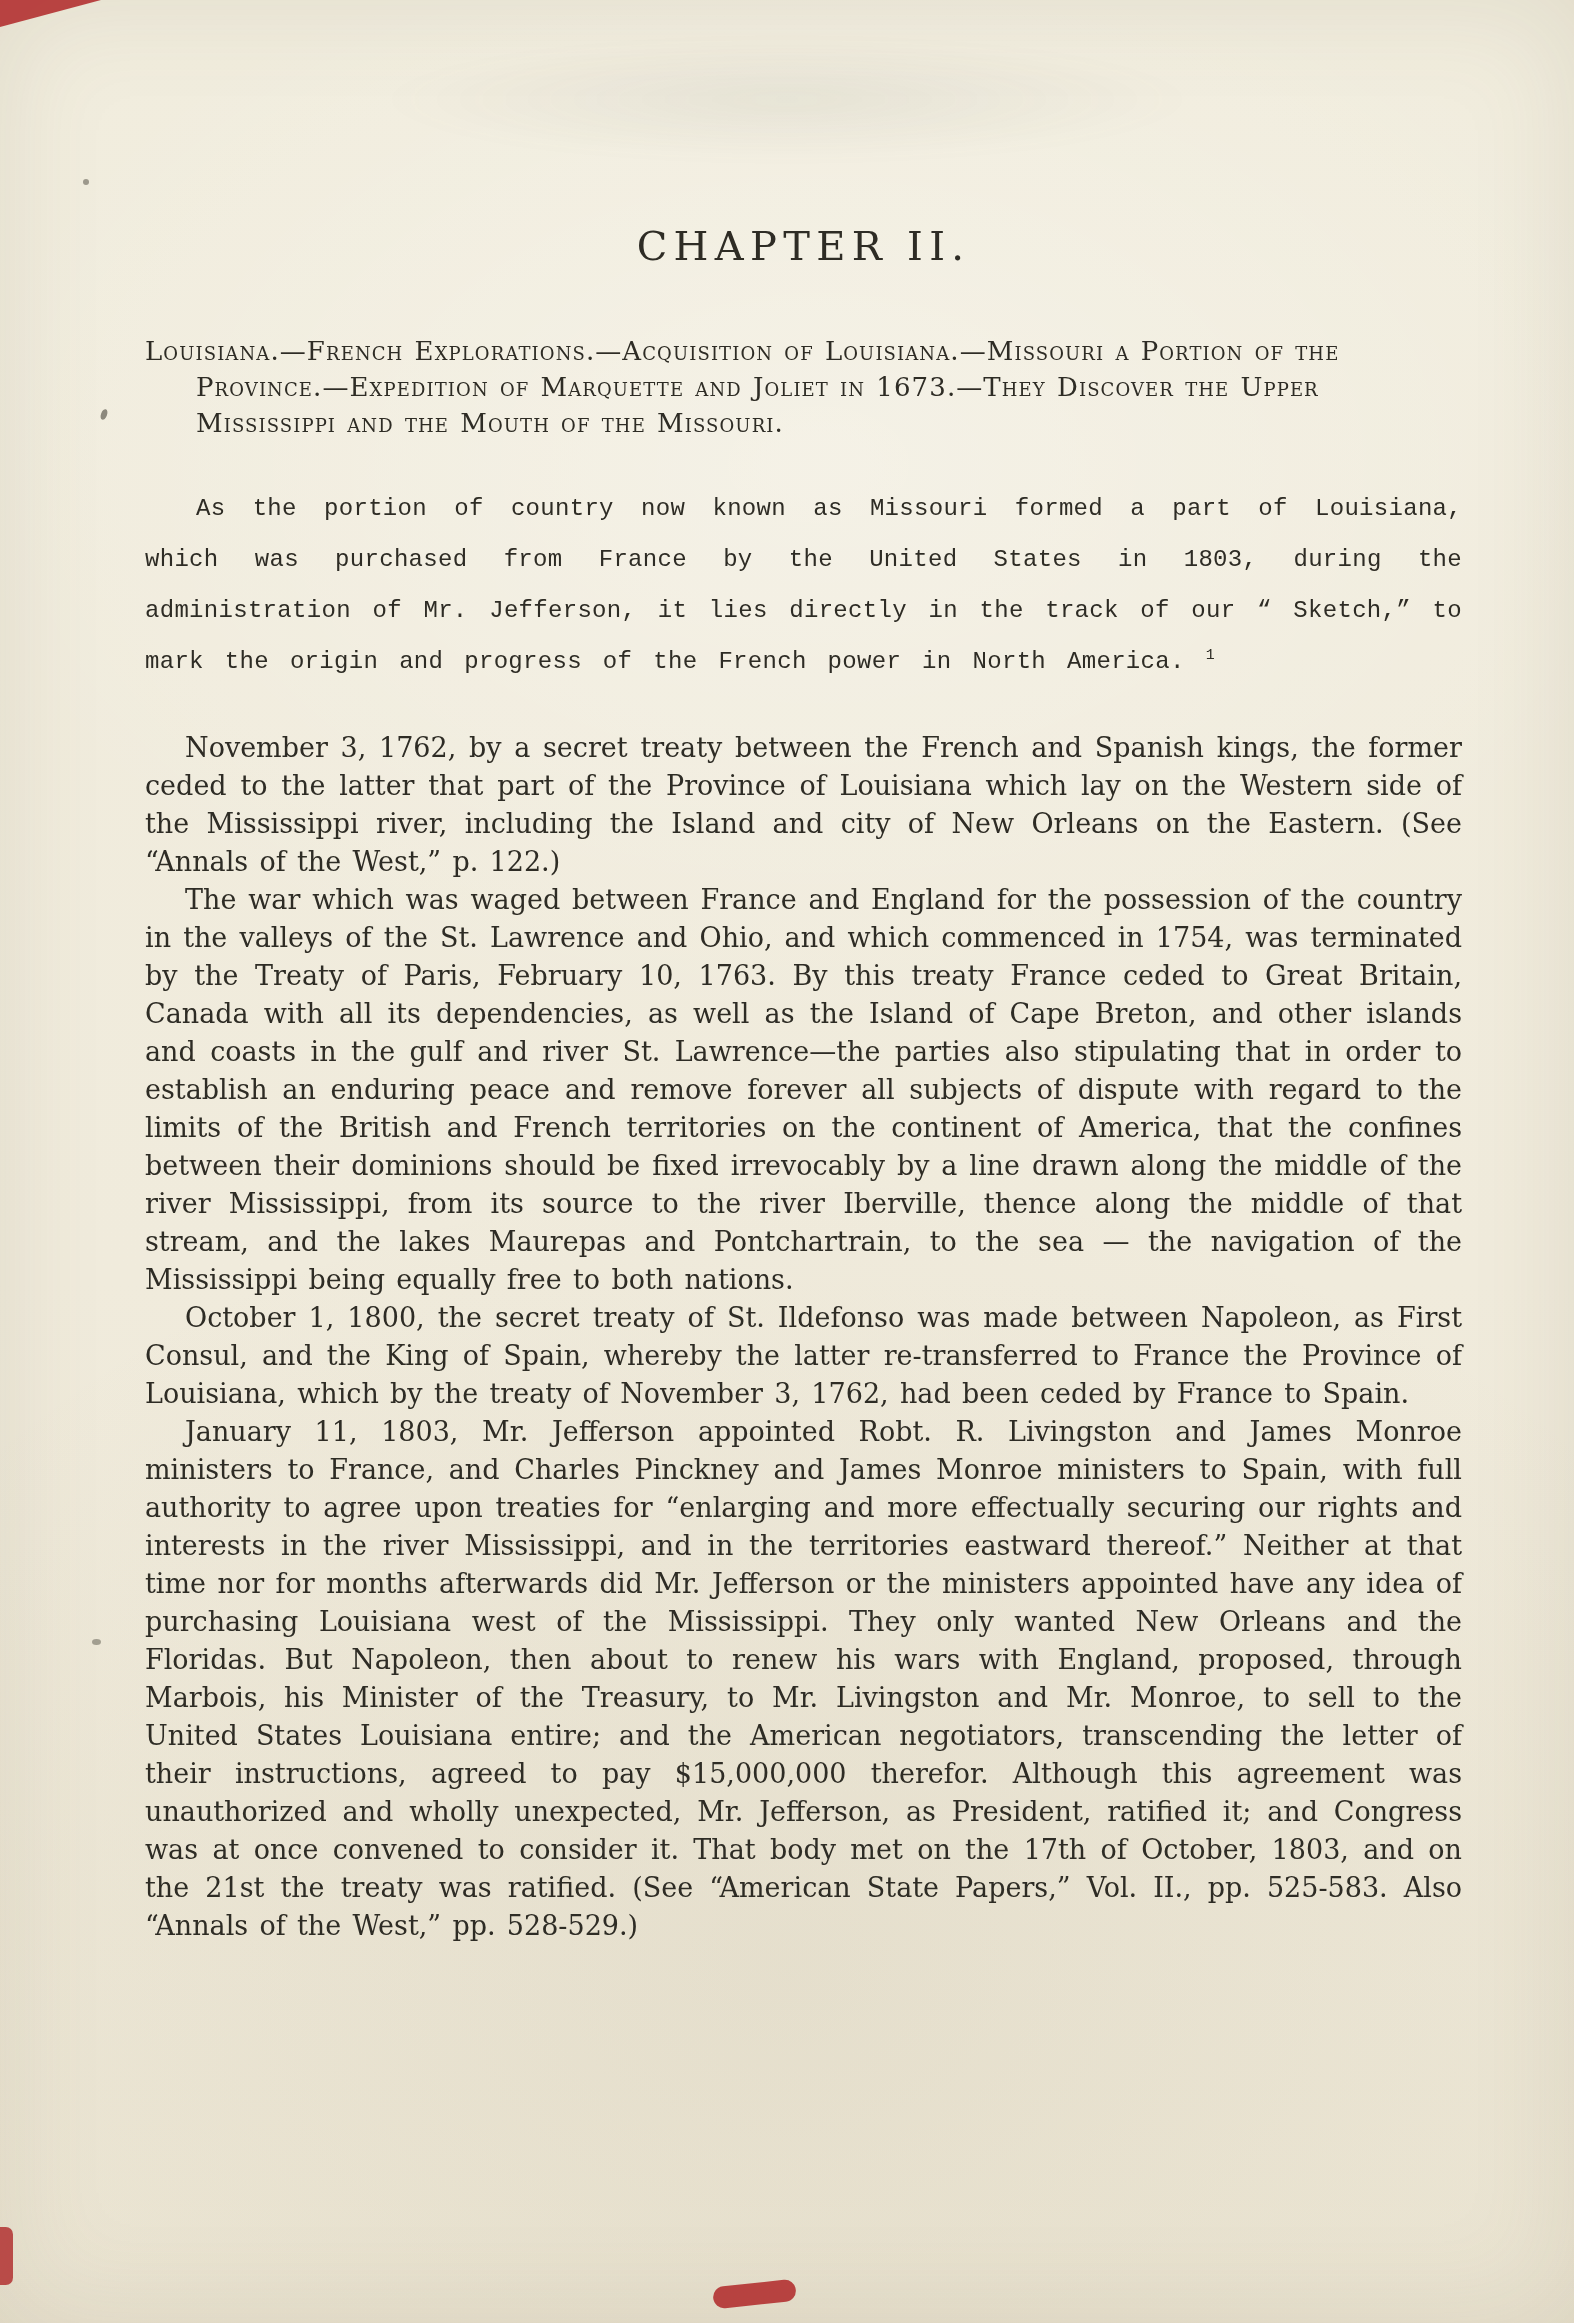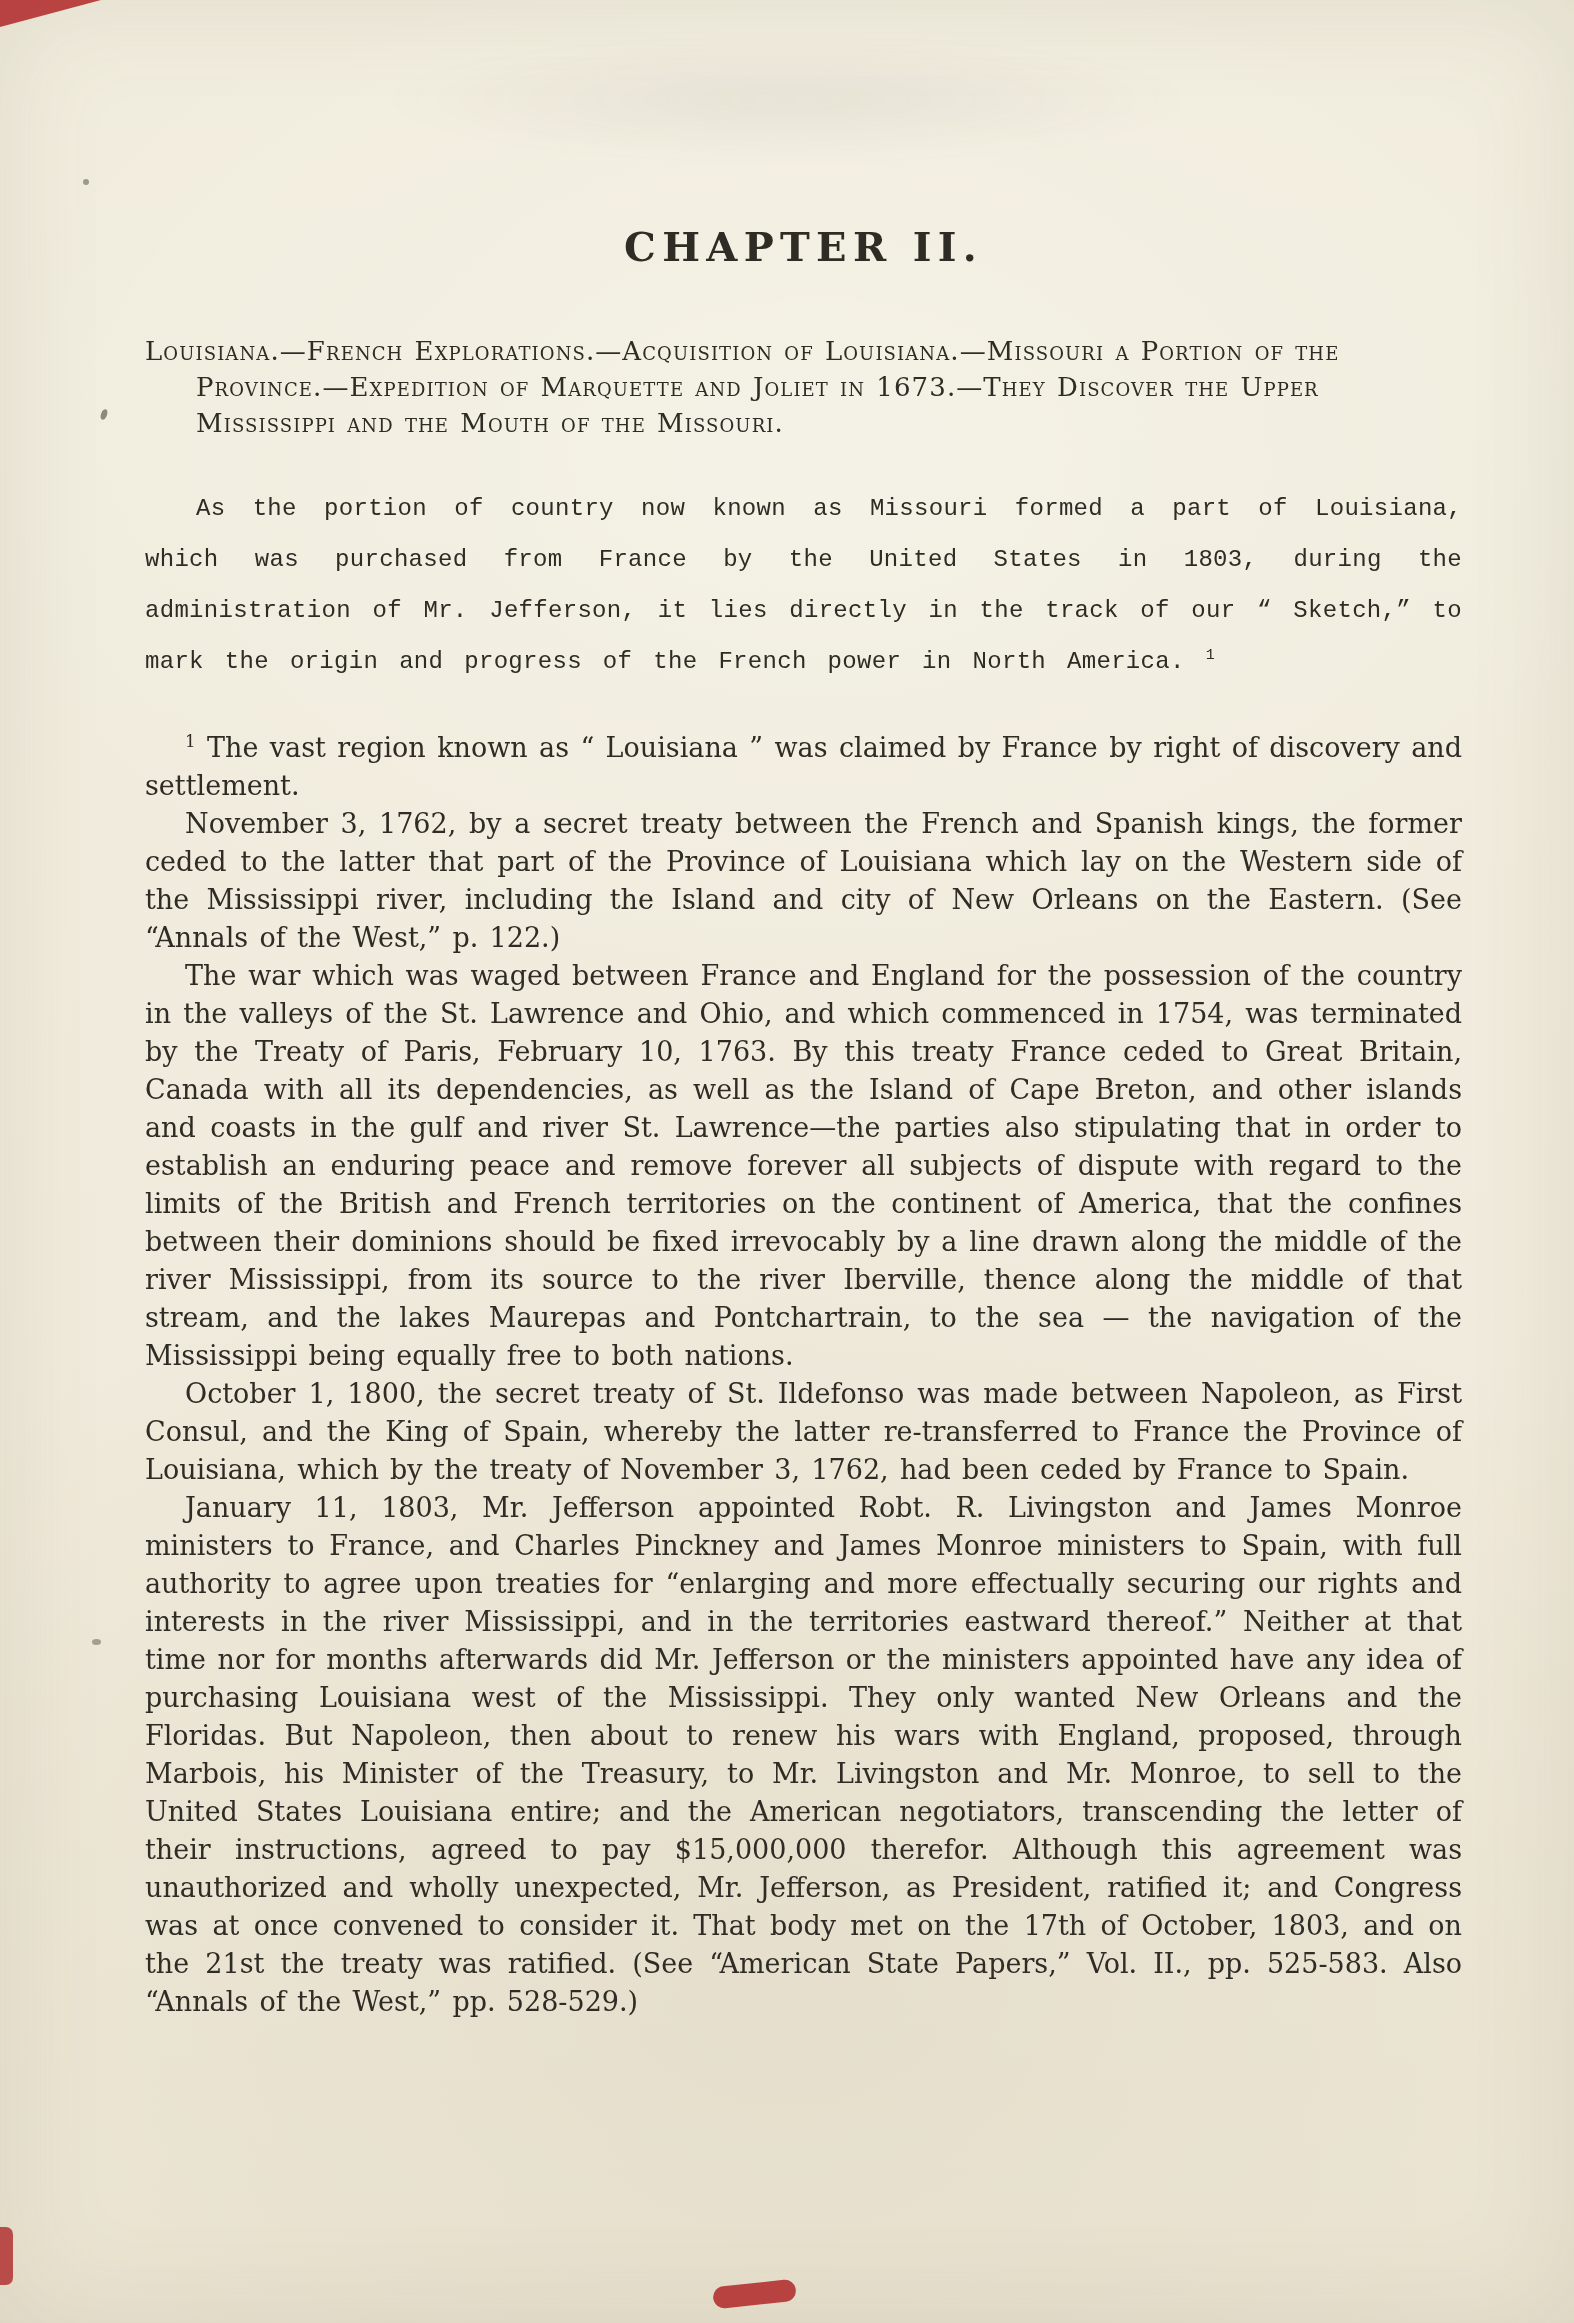--- a/index.html
+++ b/index.html
@@ -20,21 +20,21 @@
     box-shadow: inset 0 0 109px rgba(105,92,60,.12);
   }
   .bleed {
     position: absolute; left: 380px; top: 36px; width: 814px; height: 127px;
     background: radial-gradient(closest-side, rgba(90,85,70,.07), rgba(0,0,0,0));
     filter: blur(5.4px);
   }
   .content { position: absolute; left: 145px; top: 223px; width: 1317px; }
   .title {
     margin: 0; text-align: center;
-    font-size: 40px; font-weight: 700; letter-spacing: 6.3px; line-height: 47px;
+    font-size: 40px; font-weight: 400; letter-spacing: 6.3px; line-height: 47px;
   }
   .summary {
     margin: 63px 0 16px 0;
     font-variant: small-caps;
     font-size: 26px; line-height: 36px;
     letter-spacing: 1.1px; word-spacing: 1.8px;
     padding-left: 51px; text-indent: -51px;
   }
   .body-par {
     margin: 42px 0 0 0;
@@ -79,21 +79,20 @@
 
   <div class="content">
 
     <h1 class="title">CHAPTER II.</h1>
 
     <p class="summary">Louisiana.—French Explorations.—Acquisition of Louisiana.—Missouri a Portion of the Province.—Expedition of Marquette and Joliet in 1673.—They Discover the Upper Mississippi and the Mouth of the Missouri.</p>
 
     <p class="body-par"><span>As the portion of country now known as Missouri formed a part of Louisiana, which was purchased from France by the United States in 1803, during the administration of Mr. Jefferson, it lies directly in the track of our “ Sketch,” to mark the origin and progress of the French power in North America. </span><sup>1</sup></p>
 
     <div class="footnote">
-      <p class="fn-par"><sup>1</sup><span> The vast region known as “ Louisiana ” was claimed by France by right of discovery and settlement.</span></p>
       <p class="fn-par"><span>November 3, 1762, by a secret treaty between the French and Spanish kings, the former ceded to the latter that part of the Province of Louisiana which lay on the </span><span class="it">Western</span><span> side of the Mississippi river, including the Island and city of New Orleans on the </span><span class="it">Eastern</span><span>. (See “Annals of the West,” p. 122.)</span></p>
       <p class="fn-par"><span>The war which was waged between France and England for the possession of the country in the valleys of the St. Lawrence and Ohio, and which commenced in 1754, was terminated by the Treaty of Paris, February 10, 1763. By this treaty France ceded to Great Britain, Canada with all its dependencies, as well as the Island of Cape Breton, and other islands and coasts in the gulf and river St. Lawrence—the parties also stipulating that in order to establish an enduring peace and remove forever all subjects of dispute with regard to the limits of the British and French territories on the continent of America, that the confines between their dominions should be fixed irrevocably by a line drawn along the middle of the river Mississippi, from its source to the river Iberville, thence along the middle of that stream, and the lakes Maurepas and Pontchartrain, to the sea — the navigation of the Mississippi being equally free to both nations.</span></p>
       <p class="fn-par"><span>October 1, 1800, the secret treaty of St. Ildefonso was made between Napoleon, as First Consul, and the King of Spain, whereby the latter re-transferred to France the Province of Louisiana, which by the treaty of November 3, 1762, had been ceded by France to Spain.</span></p>
       <p class="fn-par"><span>January 11, 1803, Mr. Jefferson appointed Robt. R. Livingston and James Monroe ministers to France, and Charles Pinckney and James Monroe ministers to Spain, with full authority to agree upon treaties for “enlarging and more effectually securing our rights and interests in the river Mississippi, and in the territories eastward thereof.” Neither at that time nor for months afterwards did Mr. Jefferson or the ministers appointed have any idea of purchasing Louisiana </span><span class="it">west</span><span> of the Mississippi. They only wanted New Orleans and the Floridas. But Napoleon, then about to renew his wars with England, proposed, through Marbois, his Minister of the Treasury, to Mr. Livingston and Mr. Monroe, to sell to the United States Louisiana </span><span class="it">entire</span><span>; and the American negotiators, transcending the letter of their instructions, agreed to pay $15,000,000 therefor. Although this agreement was unauthorized and wholly unexpected, Mr. Jefferson, as President, ratified it; and Congress was at once convened to consider it. That body met on the 17th of October, 1803, and on the 21st the treaty was ratified. (See “American State Papers,” Vol. II., pp. 525-583. Also “Annals of the West,” pp. 528-529.)</span></p>
     </div>
 
   </div>
 </div>
 
 

